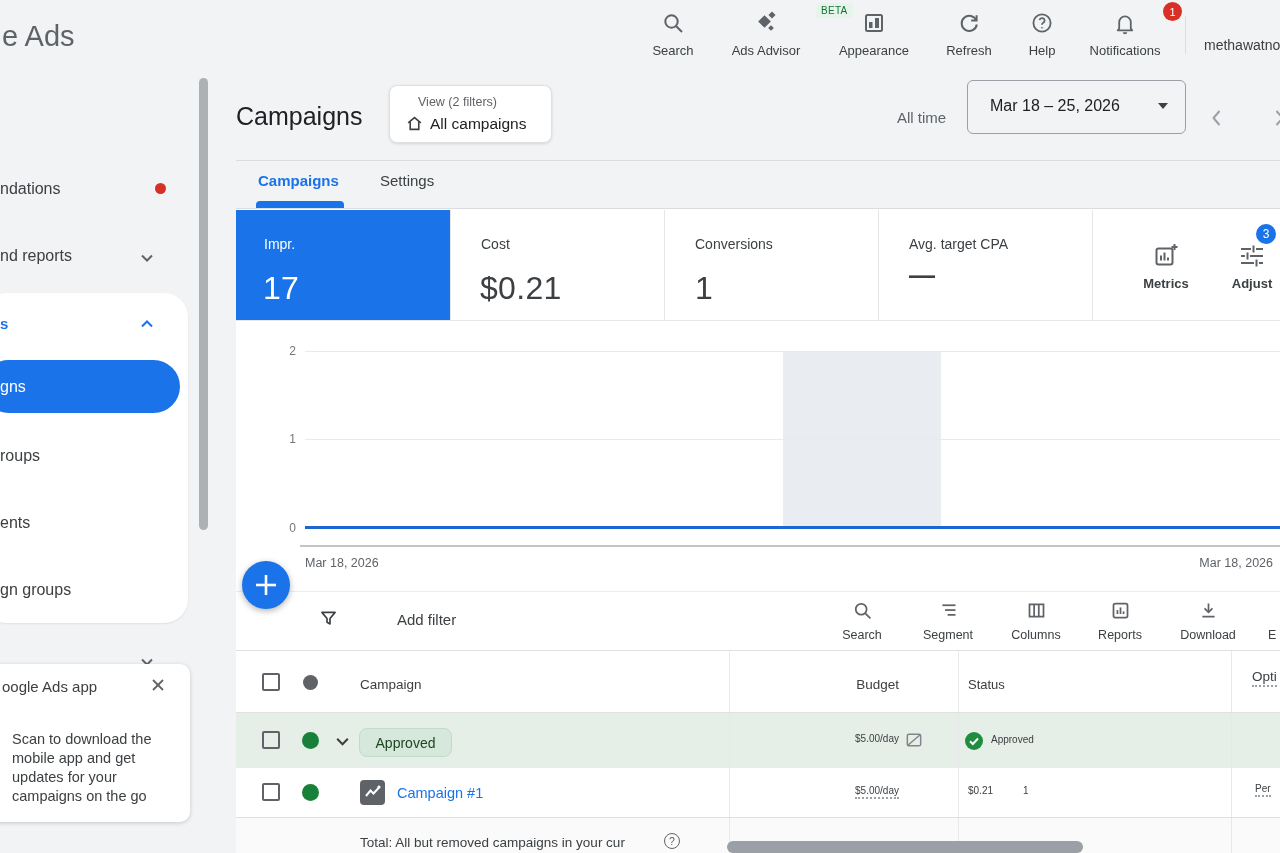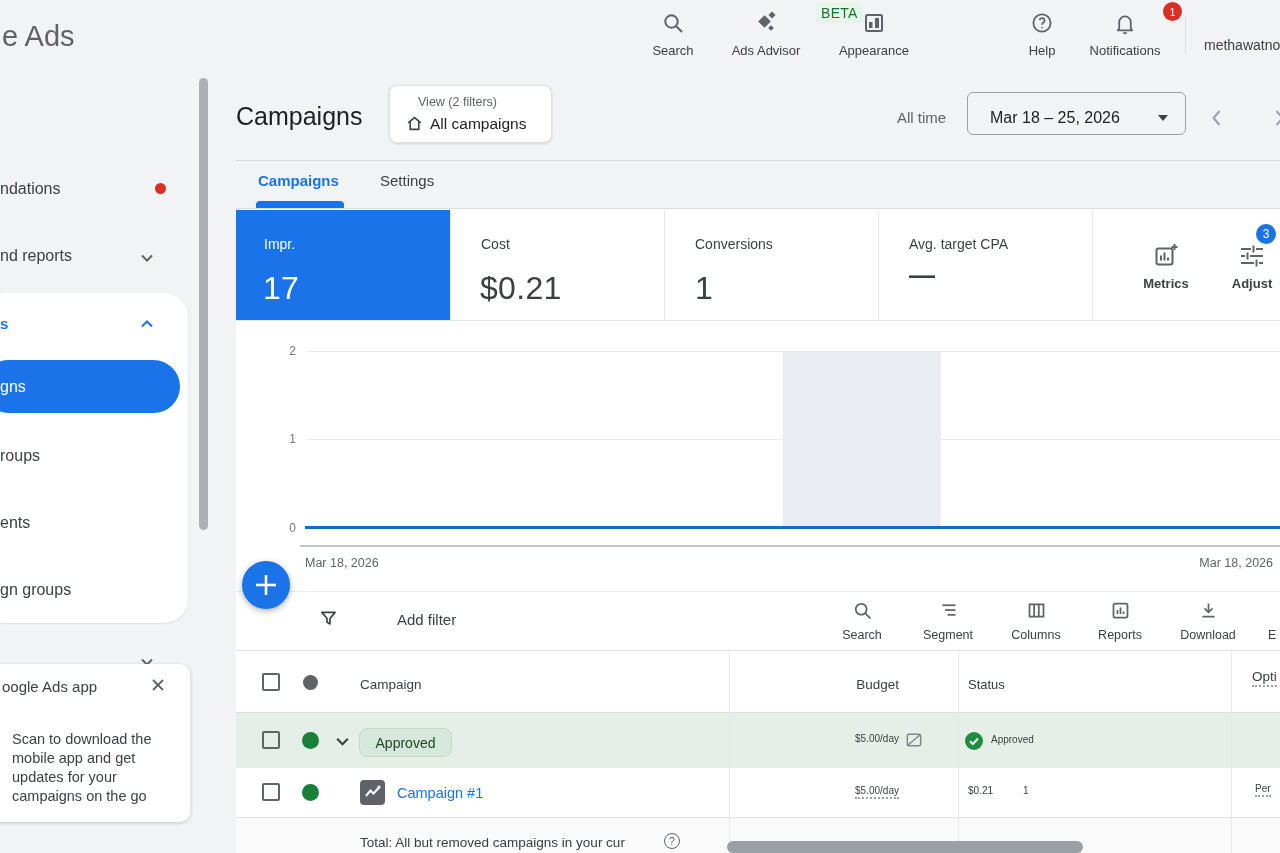--- a/index.html
+++ b/index.html
@@ -6,21 +6,21 @@
   html,body { width:1280px; height:853px; }
   body { font-family:"Liberation Sans", sans-serif; background:#f1f3f4; color:#3c4043; }
   #app { position:relative; width:1280px; height:853px; overflow:hidden; background:#f1f3f4; }
   .abs { position:absolute; }
   svg { display:block; }
 
   
   .tb-item { position:absolute; top:8px; width:96px; display:flex; flex-direction:column; align-items:center; cursor:pointer; }
   .tb-icon { height:30px; display:flex; align-items:center; justify-content:center; color:#5f6368; position:relative; }
   .tb-label { font-size:13px; color:#3c4043; margin-top:5px; white-space:nowrap; }
-  .beta-badge { position:absolute; left:64px; top:-5px; background:#e6f4ea; color:#137333; font-size:14px; padding:2px 5px; border-radius:3px; letter-spacing:.3px; }
+  .beta-badge { position:absolute; left:64px; top:-5px; background:#e6f4ea; color:#137333; font-size:10px; padding:2px 5px; border-radius:3px; letter-spacing:.3px; }
   .notif-badge { position:absolute; left:50px; top:-6px; width:19px; height:19px; border-radius:50%; background:#d93025; color:#fff; font-size:11px; display:flex; align-items:center; justify-content:center; }
 
   
   .side-item { position:absolute; font-size:16px; color:#3c4043; white-space:nowrap; cursor:pointer; }
   .chev { color:#5f6368; }
 
   
   .divider { position:absolute; height:1px; background:#dadce0; }
   .vline { position:absolute; width:1px; background:#e4e6e8; }
   .card-label { font-size:14px; }
@@ -66,20 +66,29 @@
     <span class="tb-icon">
       <svg width="24" height="24" viewBox="0 0 24 24">
           <rect x="4" y="4" width="16" height="16" rx="1.5" fill="none" stroke="currentColor" stroke-width="2"></rect>
           <rect x="13" y="7" width="4" height="10" fill="currentColor"></rect>
           <rect x="7" y="11" width="3.5" height="6" fill="currentColor"></rect>
         </svg>
     </span>
     <span class="tb-label">Appearance</span>
   </div>
 
+  <div class="tb-item" style="left:921px">
+    <span class="tb-icon">
+      <svg width="24" height="24" viewBox="0 0 24 24" fill="none" stroke="currentColor" stroke-width="2">
+          <path d="M19.3 9.5 A7.6 7.6 0 1 0 19.8 13.5"></path>
+          <polyline points="19.6 4.2 19.6 9.6 14.2 9.6"></polyline>
+        </svg>
+    </span>
+    <span class="tb-label">Refresh</span>
+  </div>
 
   <div class="tb-item" style="left:994px">
     <span class="tb-icon">
       <svg width="24" height="24" viewBox="0 0 24 24" fill="none" stroke="currentColor" stroke-width="1.8">
           <circle cx="12" cy="12" r="8.6"></circle>
           <path d="M9.6 9.2 a2.5 2.5 0 1 1 3.6 2.6 c-.9.5-1.2 1-1.2 1.9"></path>
           <line x1="12" y1="16.3" x2="12" y2="17.3" stroke-width="2.2"></line>
         </svg>
     </span>
     <span class="tb-label">Help</span>
@@ -164,21 +173,21 @@
       <svg width="19" height="19" viewBox="0 0 24 24" fill="none" stroke="currentColor" stroke-width="2">
           <path d="M4 11.2 L12 4.6 L20 11.2"></path>
           <path d="M6.6 9.4 V19.4 H17.4 V9.4"></path>
         </svg>
     </span>
     <span style="position:absolute;left:40px;top:29px;font-size:15.5px;color:#202124">All campaigns</span>
   </div>
 
   <div class="abs" style="left:897px;top:109px;font-size:15px;color:#5f6368">All time</div>
 
-  <div class="abs" style="left:967px;top:92px;width:219px;height:43px;border:1px solid #9aa0a6;border-radius:6px;cursor:pointer">
+  <div class="abs" style="left:967px;top:80px;width:219px;height:54px;border:1px solid #9aa0a6;border-radius:6px;cursor:pointer">
     <span style="position:absolute;left:22px;top:16px;font-size:16px;color:#202124">Mar 18 – 25, 2026</span>
     <span style="position:absolute;right:17px;top:22px;width:0;height:0;border-left:5px solid transparent;border-right:5px solid transparent;border-top:6px solid #3c4043"></span>
   </div>
 
   <span class="abs" style="left:1206px;top:107px;color:#9aa0a6;cursor:pointer">
     <svg width="22" height="22" viewBox="0 0 22 22" fill="none" stroke="currentColor" stroke-width="2">
         <polyline points="13.5 4 7.5 11 13.5 18"></polyline>
       </svg>
   </span>
   <span class="abs" style="left:1268px;top:107px;color:#9aa0a6;cursor:pointer">

